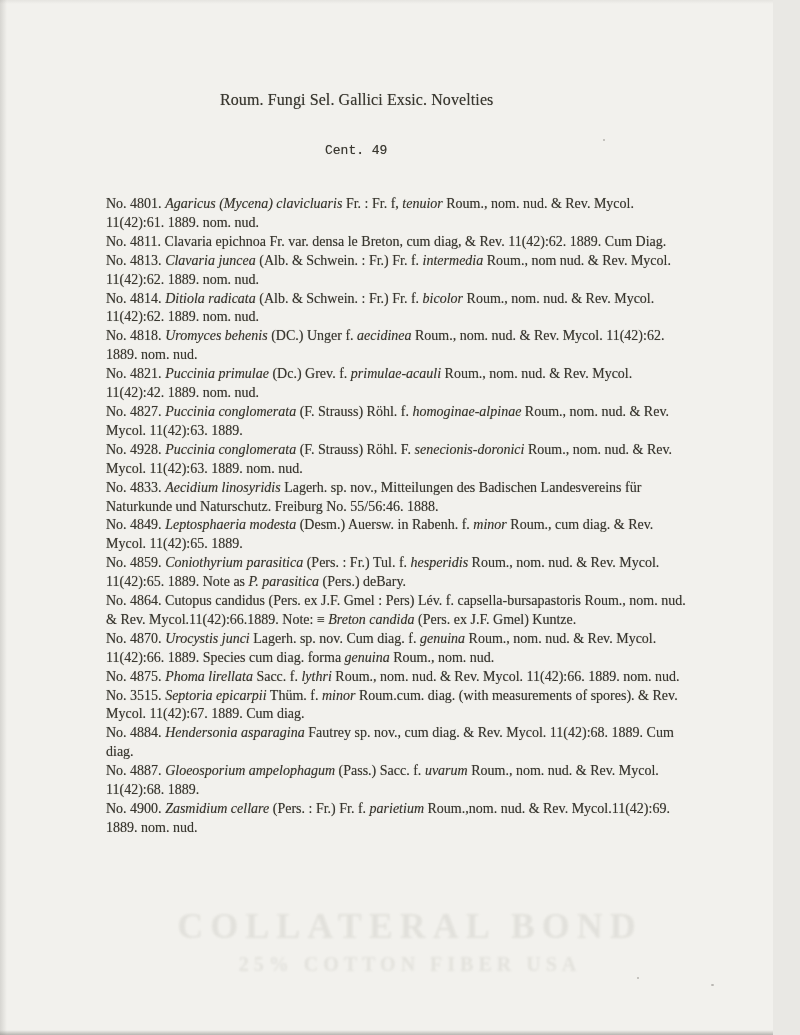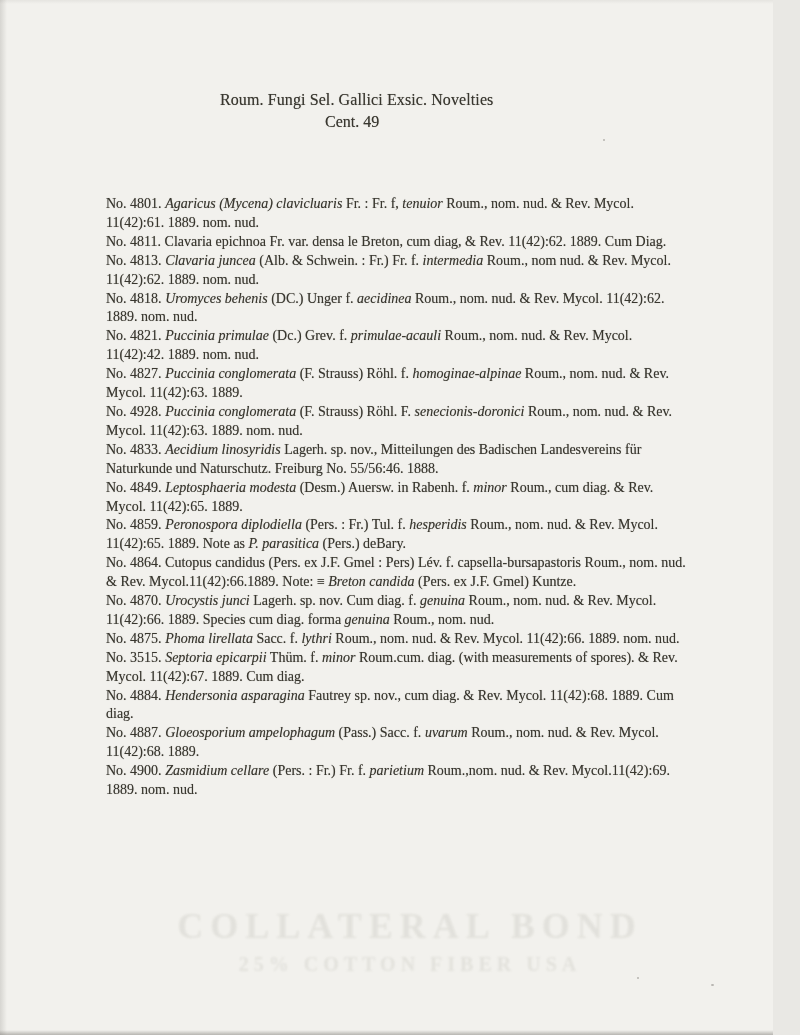--- a/index.html
+++ b/index.html
@@ -34,23 +34,24 @@
 
   .doc-title {
     position: absolute;
     top: 91px; left: 220px;
     font-size: 16px;
     letter-spacing: 0.1px;
     text-shadow: 0 0 0.7px rgba(50,48,42,0.55);
   }
   .doc-section {
     position: absolute;
-    top: 113px; left: 325px;
-    font-size: 16px;
+    top: 143px; left: 325px;
+    font-size: 13px;
     text-shadow: 0 0 0.7px rgba(50,48,42,0.55);
+    font-family: Liberation Mono, monospace;
   }
 
   .entries {
     position: absolute;
     top: 148px; left: 106px;
     width: 584px;
     font-size: 14px;
     line-height: 18.9px;
     text-shadow: 0 0 0.7px rgba(50,48,42,0.5);
     margin-top: 47px;
@@ -95,27 +96,28 @@
   <div class="edge-left"></div>
 
   <div class="doc-title">Roum. Fungi Sel. Gallici Exsic. Novelties</div>
 
   <div class="doc-section">Cent. 49</div>
 
   <div class="entries">
       <p class="entry"><span>No. 4801. </span><span class="it">Agaricus (Mycena) clavicluaris</span><span> Fr. : Fr. f, </span><span class="it">tenuior</span><span> Roum., nom. nud. &amp; Rev. Mycol. 11(42):61. 1889. nom. nud.</span></p>
       <p class="entry"><span>No. 4811. Clavaria epichnoa Fr.  var. densa le Breton, cum diag, &amp; Rev. 11(42):62. 1889. Cum Diag.</span></p>
       <p class="entry"><span>No. 4813. </span><span class="it">Clavaria juncea</span><span> (Alb. &amp; Schwein. : Fr.) Fr. f. </span><span class="it">intermedia</span><span> Roum., nom nud. &amp; Rev. Mycol. 11(42):62. 1889. nom. nud.</span></p>
+      <p class="entry"><span>No. 4814. </span><span class="it">Ditiola radicata</span><span> (Alb. &amp; Schwein. : Fr.) Fr. f. </span><span class="it">bicolor</span><span> Roum., nom. nud. &amp; Rev. Mycol. 11(42):62. 1889. nom. nud.</span></p>
       <p class="entry"><span>No. 4818. </span><span class="it">Uromyces behenis</span><span> (DC.) Unger f. </span><span class="it">aecidinea</span><span> Roum., nom. nud. &amp; Rev. Mycol. 11(42):62. 1889. nom. nud.</span></p>
       <p class="entry"><span>No. 4821. </span><span class="it">Puccinia primulae</span><span> (Dc.) Grev. f. </span><span class="it">primulae-acauli</span><span> Roum., nom. nud. &amp; Rev. Mycol. 11(42):42. 1889. nom. nud.</span></p>
       <p class="entry"><span>No. 4827. </span><span class="it">Puccinia conglomerata</span><span> (F. Strauss) Röhl. f. </span><span class="it">homoginae-alpinae</span><span> Roum., nom. nud. &amp; Rev. Mycol. 11(42):63. 1889.</span></p>
       <p class="entry"><span>No. 4928. </span><span class="it">Puccinia conglomerata</span><span> (F. Strauss) Röhl.  F. </span><span class="it">senecionis-doronici</span><span> Roum., nom. nud. &amp; Rev. Mycol. 11(42):63. 1889. nom. nud.</span></p>
       <p class="entry"><span>No. 4833. </span><span class="it">Aecidium linosyridis</span><span> Lagerh. sp. nov., Mitteilungen des Badischen Landesvereins für Naturkunde und Naturschutz. Freiburg No. 55/56:46. 1888.</span></p>
       <p class="entry"><span>No. 4849. </span><span class="it">Leptosphaeria modesta</span><span> (Desm.) Auersw. in Rabenh. f. </span><span class="it">minor</span><span> Roum., cum diag. &amp; Rev. Mycol. 11(42):65. 1889.</span></p>
-      <p class="entry"><span>No. 4859. </span><span class="it">Peronospora diplodiella</span><span> (Pers. : Fr.) Tul. f. </span><span class="it">hesperidis</span><span> Roum., nom. nud.  &amp; Rev. Mycol. 11(42):65. 1889. Note as </span><span class="it">P. parasitica</span><span> (Pers.) deBary.</span></p>
+      <p class="entry"><span>No. 4859. </span><span class="it">Coniothyrium parasitica</span><span> (Pers. : Fr.) Tul. f. </span><span class="it">hesperidis</span><span> Roum., nom. nud.  &amp; Rev. Mycol. 11(42):65. 1889. Note as </span><span class="it">P. parasitica</span><span> (Pers.) deBary.</span></p>
       <p class="entry"><span>No. 4864. Cutopus candidus (Pers. ex J.F. Gmel : Pers) Lév. f. capsella-bursapastoris Roum., nom. nud. &amp; Rev. Mycol.11(42):66.1889. Note: ≡ </span><span class="it">Breton candida</span><span> (Pers. ex J.F. Gmel) Kuntze.</span></p>
       <p class="entry"><span>No. 4870. </span><span class="it">Urocystis junci</span><span> Lagerh. sp. nov. Cum diag. f. </span><span class="it">genuina</span><span> Roum., nom. nud. &amp; Rev. Mycol. 11(42):66. 1889. Species cum diag. forma </span><span class="it">genuina</span><span> Roum., nom. nud.</span></p>
       <p class="entry"><span>No. 4875. </span><span class="it">Phoma lirellata</span><span> Sacc. f. </span><span class="it">lythri</span><span> Roum., nom. nud. &amp; Rev. Mycol. 11(42):66. 1889. nom. nud.</span></p>
       <p class="entry"><span>No. 3515. </span><span class="it">Septoria epicarpii</span><span> Thüm. f. </span><span class="it">minor</span><span> Roum.cum. diag. (with measurements of spores). &amp; Rev. Mycol. 11(42):67. 1889. Cum diag.</span></p>
       <p class="entry"><span>No. 4884. </span><span class="it">Hendersonia asparagina</span><span> Fautrey sp. nov., cum diag. &amp; Rev. Mycol. 11(42):68. 1889. Cum diag.</span></p>
       <p class="entry"><span>No. 4887. </span><span class="it">Gloeosporium ampelophagum</span><span> (Pass.) Sacc. f. </span><span class="it">uvarum</span><span> Roum., nom. nud. &amp; Rev. Mycol. 11(42):68. 1889.</span></p>
       <p class="entry"><span>No. 4900. </span><span class="it">Zasmidium cellare</span><span> (Pers. : Fr.) Fr. f. </span><span class="it">parietium</span><span> Roum.,nom. nud. &amp; Rev. Mycol.11(42):69. 1889. nom. nud.</span></p>
     </div>
 
   <div class="watermark">

